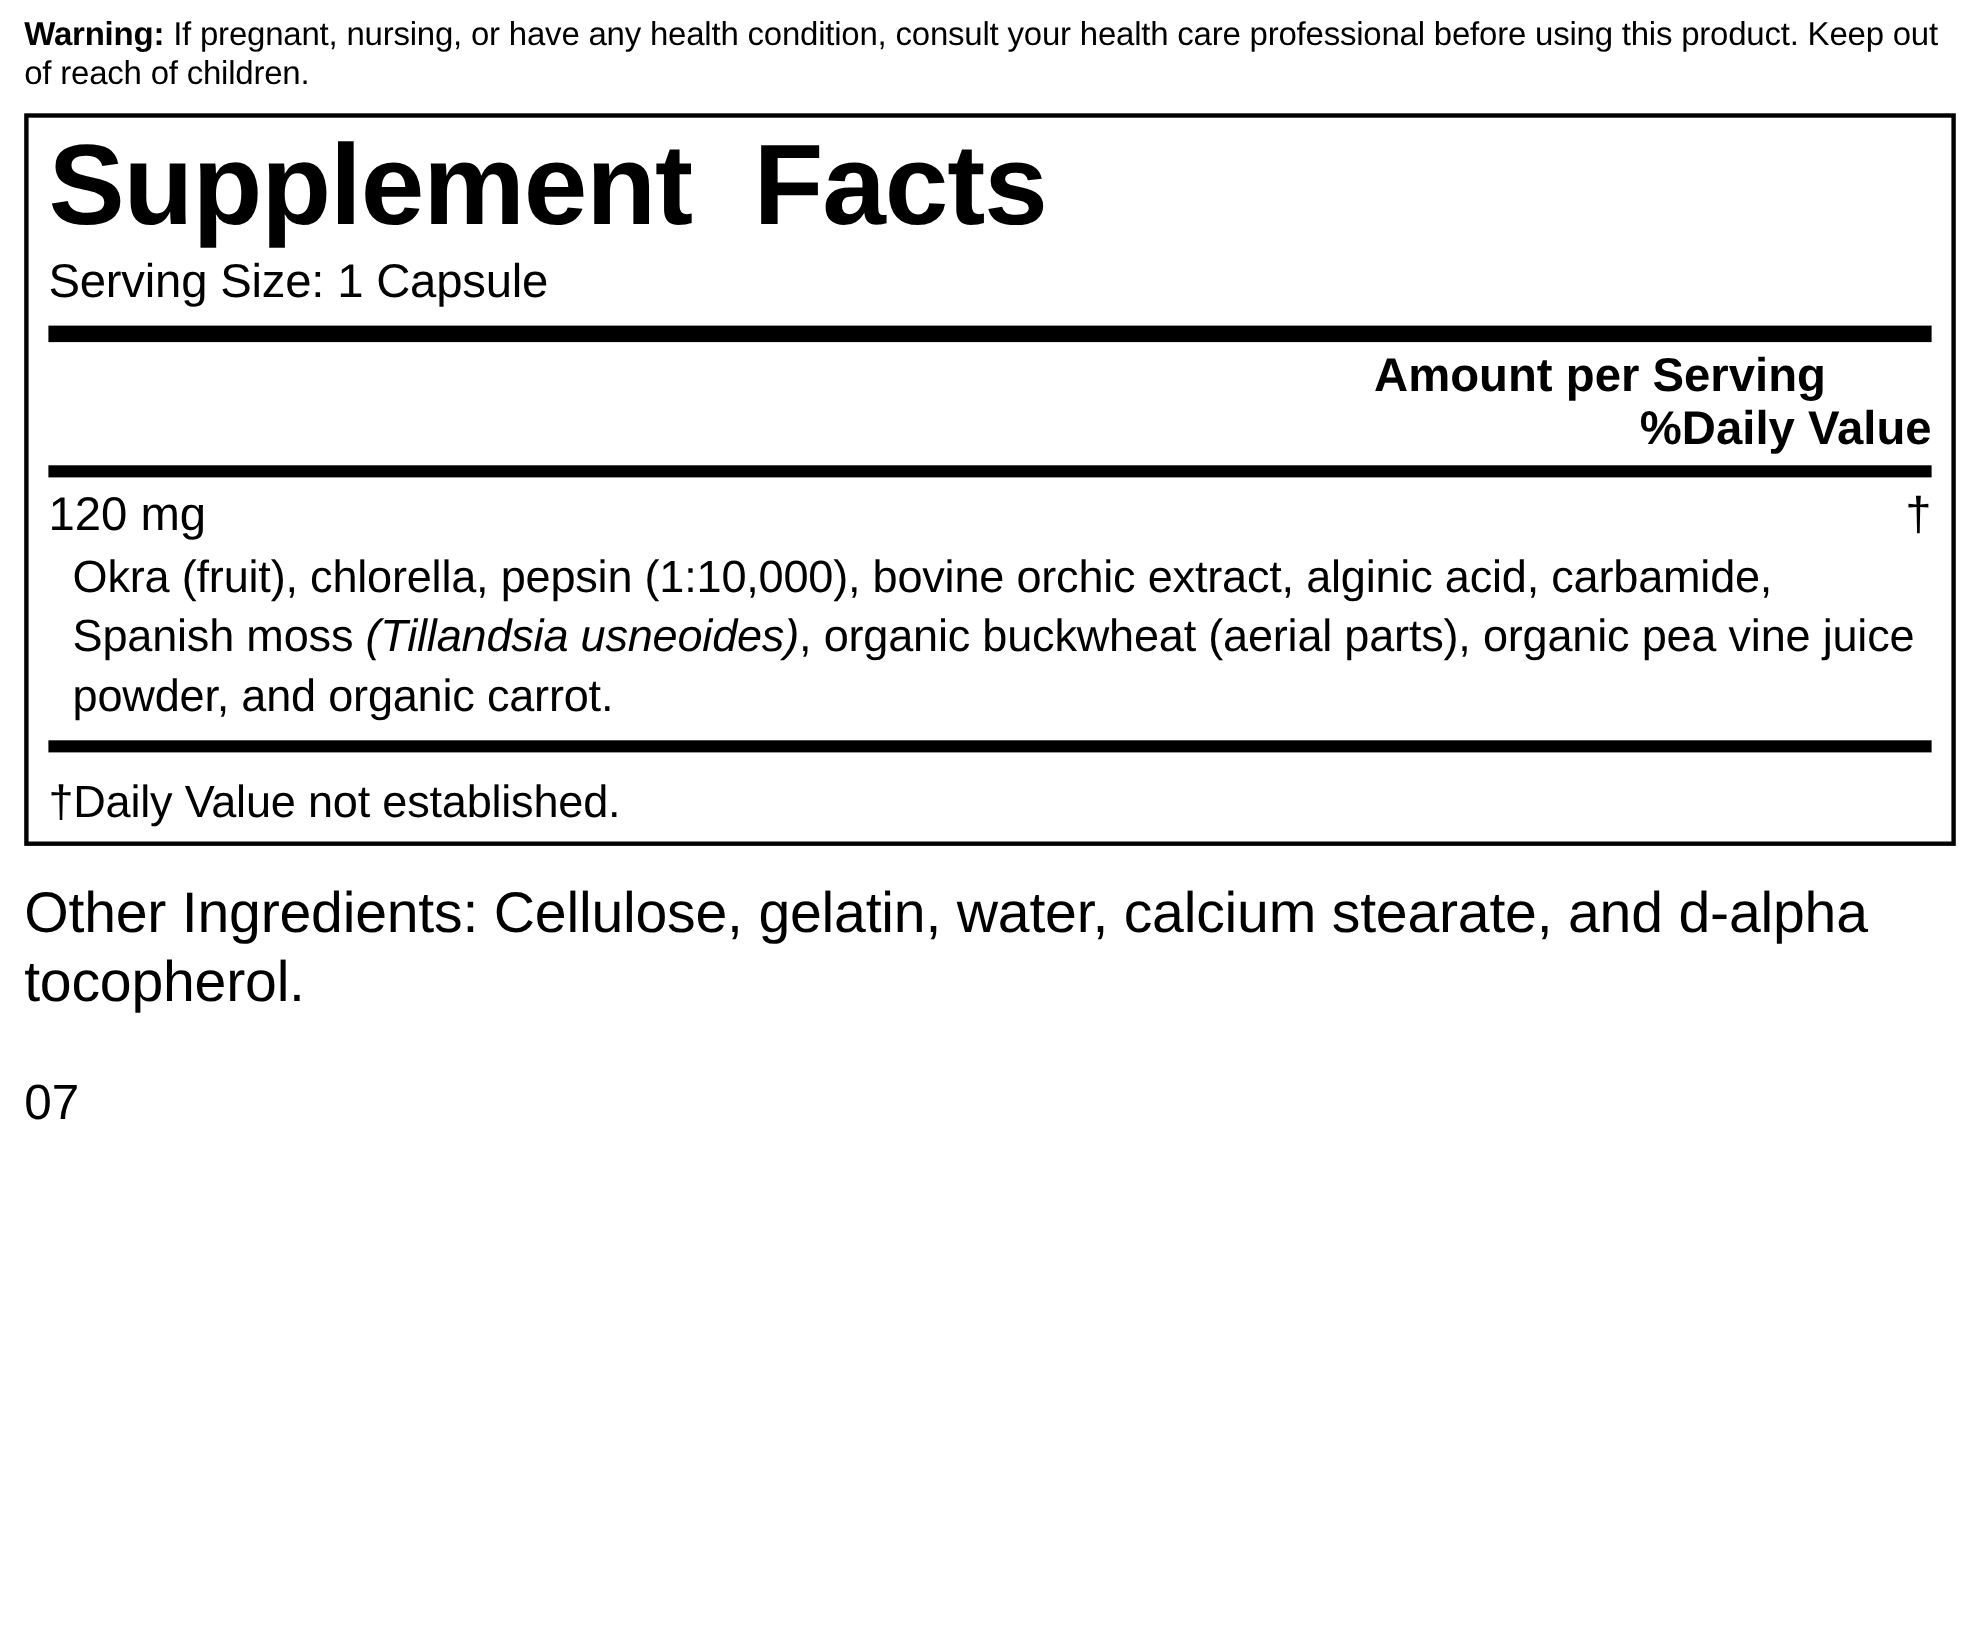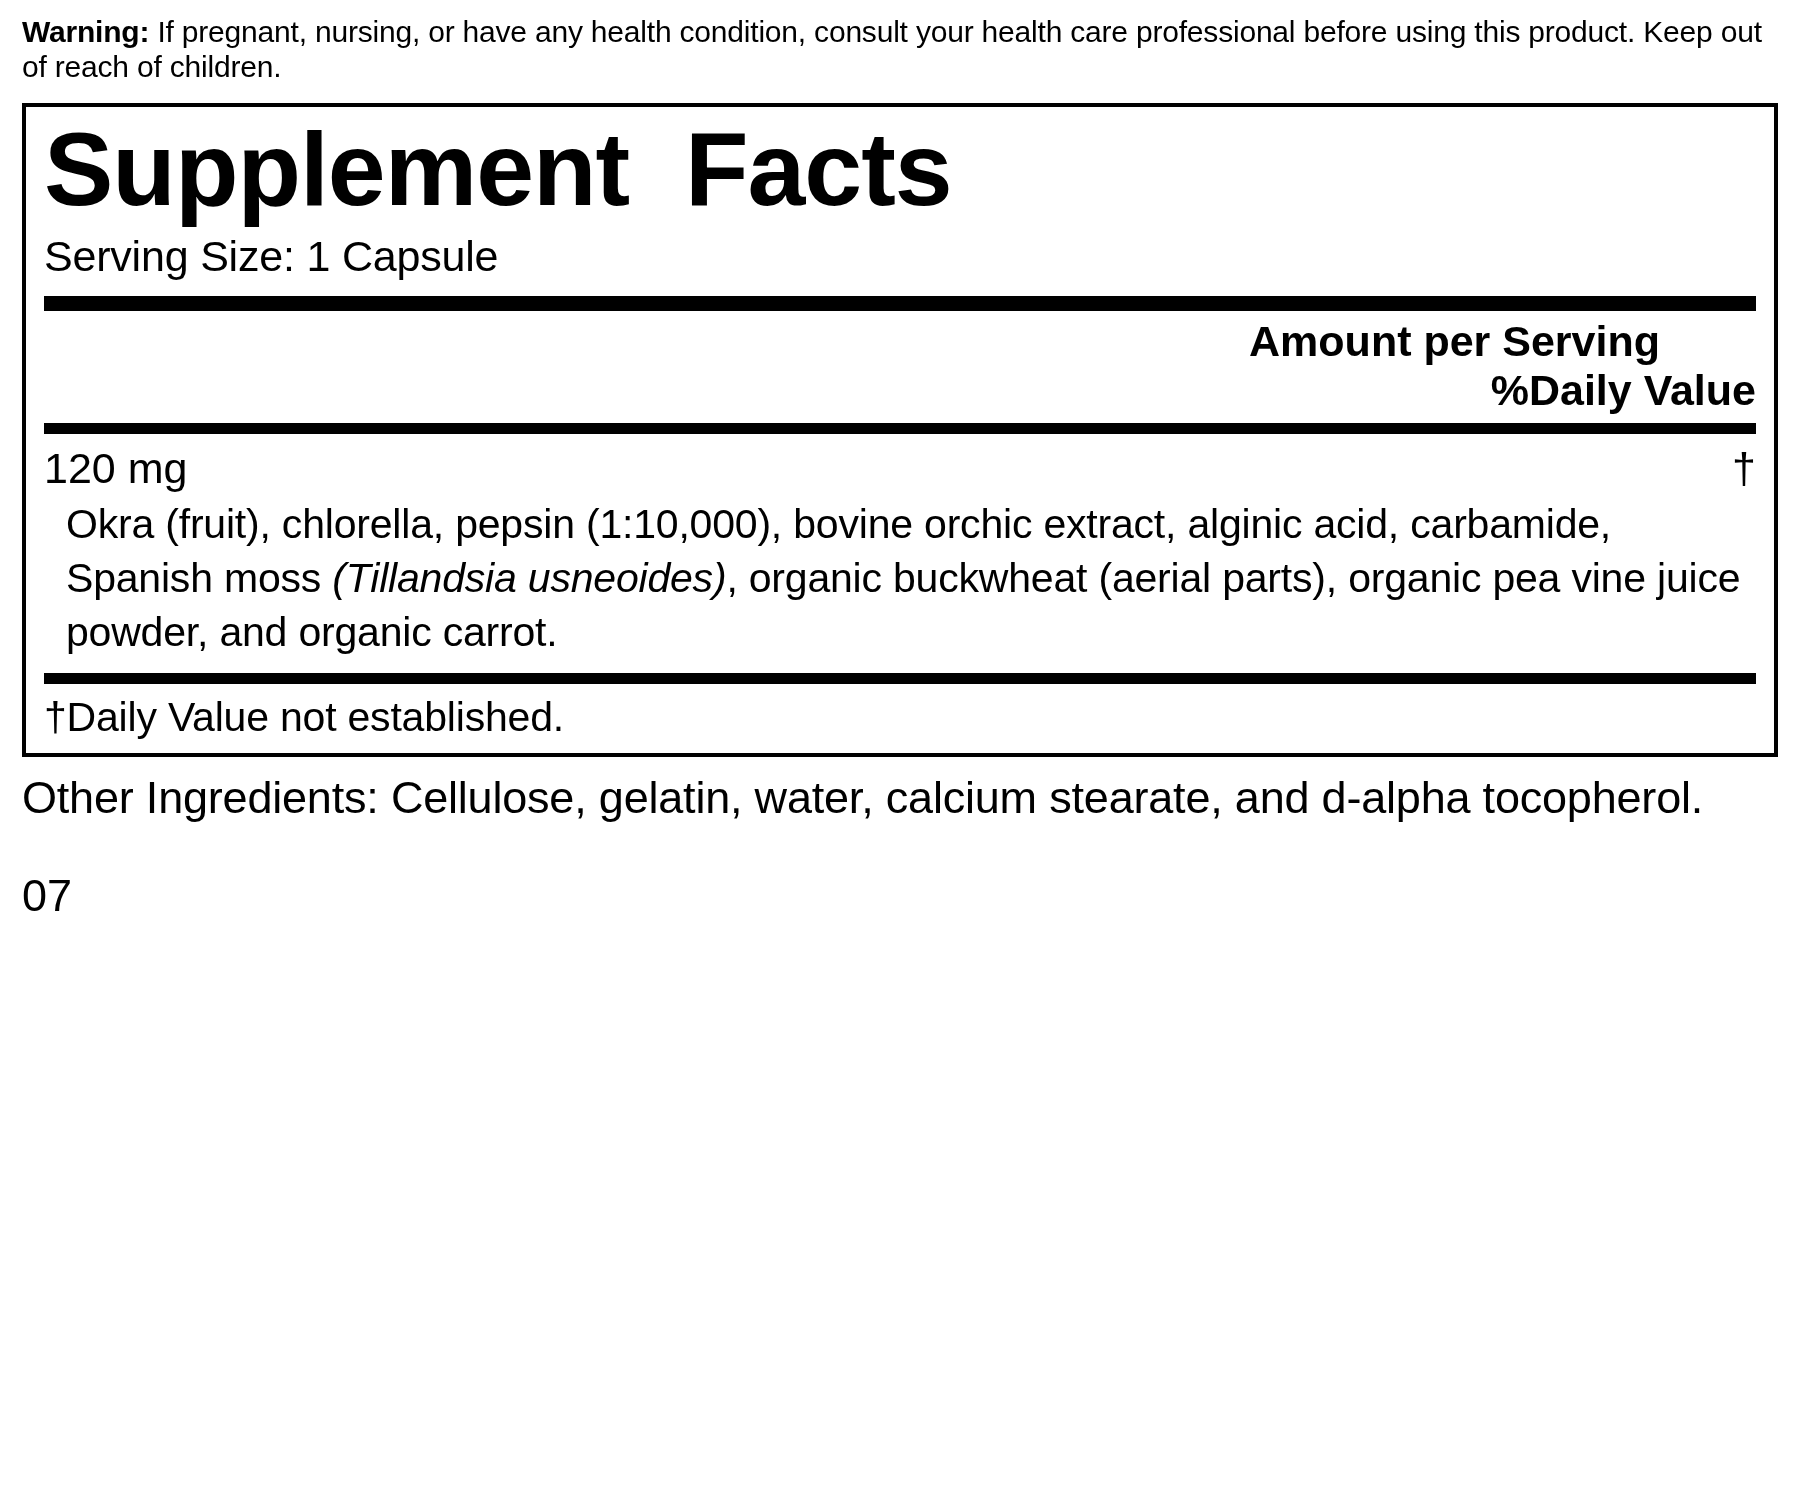--- a/index.html
+++ b/index.html
@@ -112,29 +112,29 @@
     line-height: 1.32;
     padding: 4px 0 0 22px;
     letter-spacing: -0.2px;
   }
   .blend-desc em {
     font-style: italic;
   }
 
   .footnote {
     font-size: 41px;
-    padding-top: 10px;
+    padding-top: 22px;
     letter-spacing: -0.2px;
   }
 
   
   .other-ing {
-    font-size: 45px;
+    font-size: 52px;
     line-height: 1.2;
-    margin-top: 14px;
+    margin-top: 30px;
     letter-spacing: -0.2px;
   }
   .code {
     font-size: 45px;
     margin-top: 26px;
   }
 </style>
 </head>
 <body>
 

